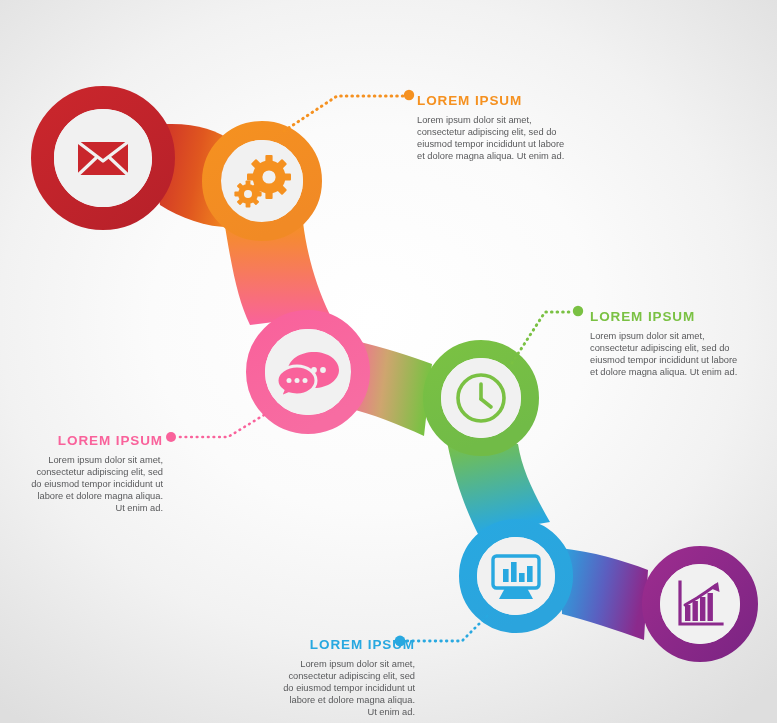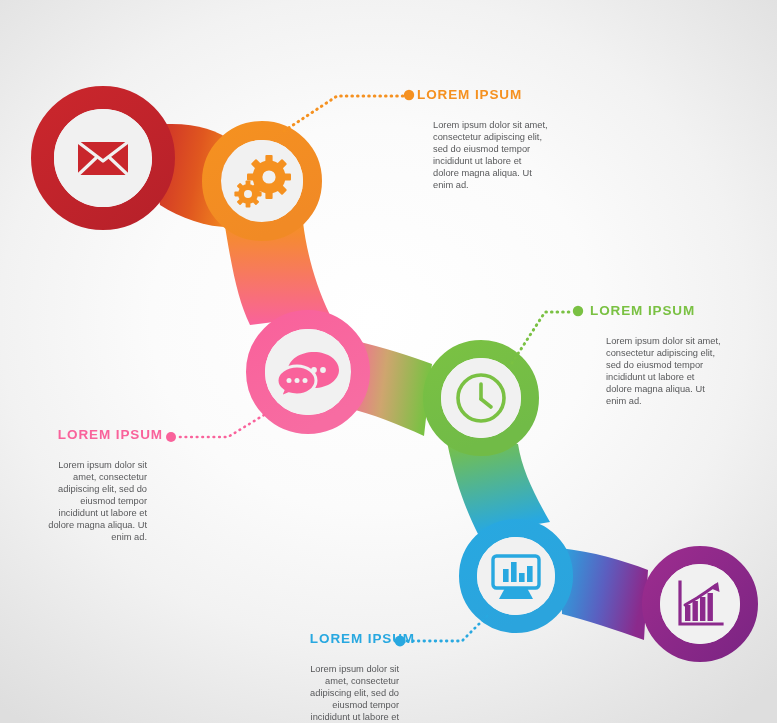--- a/index.html
+++ b/index.html
@@ -25,28 +25,28 @@
     width: 777px;
     height: 723px;
   }
   .text-block {
     position: absolute;
   }
   .tb-title {
     font-size: 13.5px;
     font-weight: bold;
     letter-spacing: 0.9px;
-    margin: 0 0 5px 0;
+    margin: 6px 0 5px 0;
     line-height: 1.1;
   }
   .tb-body {
     font-size: 9.3px;
     line-height: 12.1px;
     color: #58595b;
-    margin: 16px;
+    margin: 0;
   }
   .align-left  { text-align: left; }
   .align-right { text-align: right; }
 </style>
 </head>
 <body>
 
 <div id="stage">
 
   <svg id="chain-svg" viewBox="0 0 777 723">

